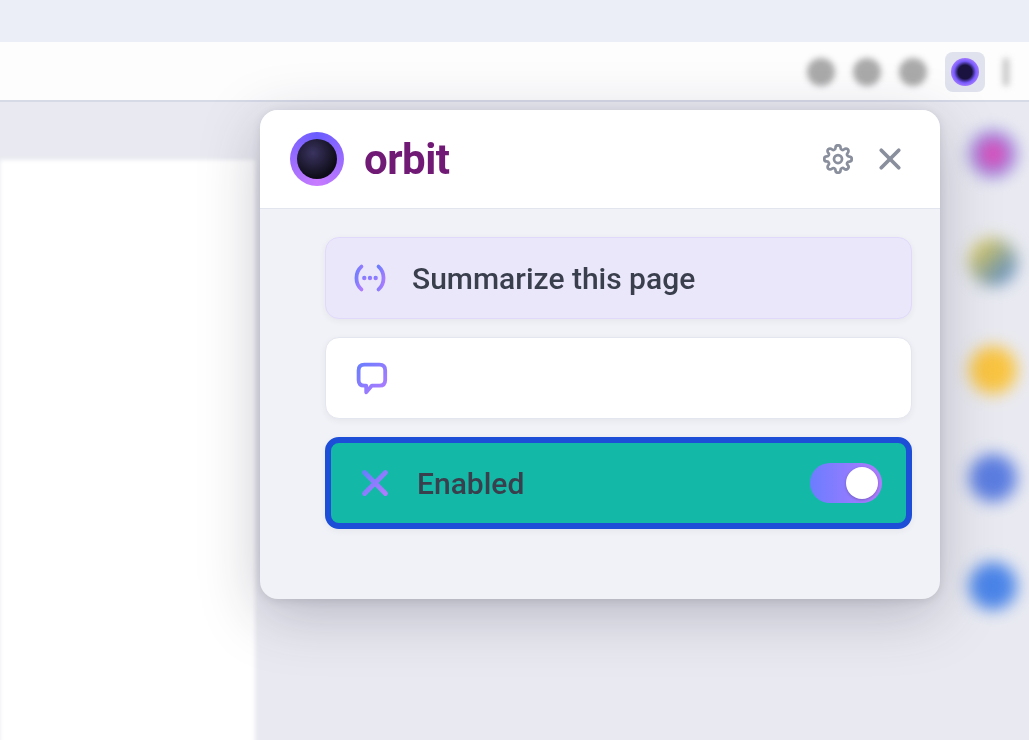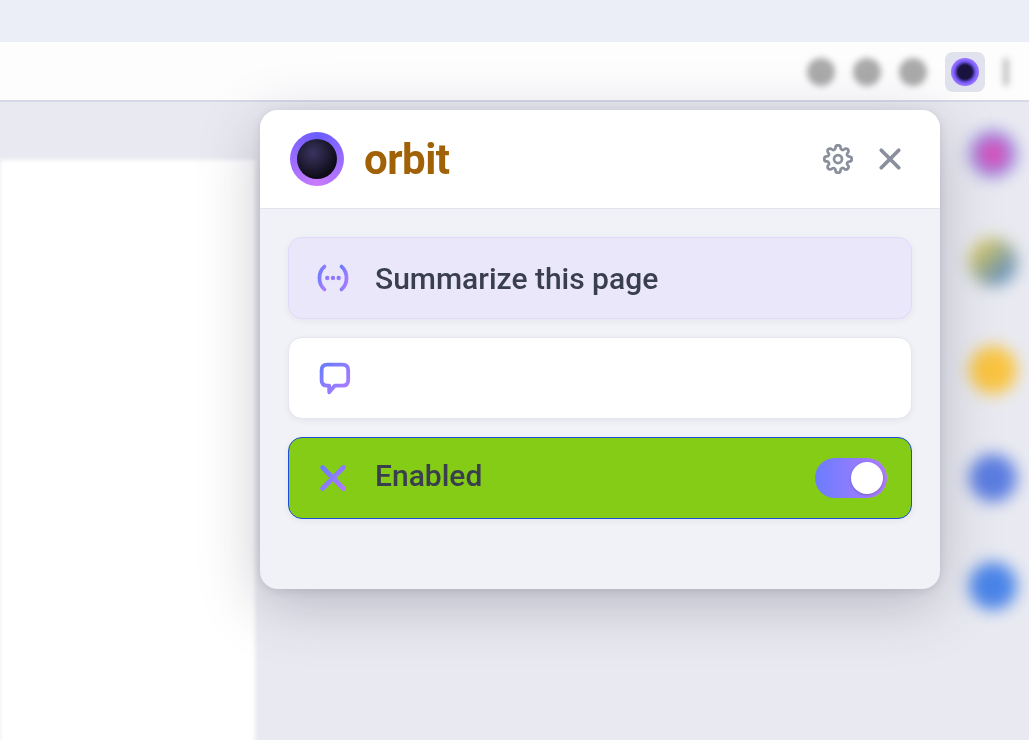--- a/index.html
+++ b/index.html
@@ -121,37 +121,37 @@
   }
   .logo-ring::after{
     content:"";
     width:40px;height:40px;border-radius:50%;
     background: radial-gradient(circle at 40% 35%, #3a3460, #0e0c18 70%);
   }
   .brand-name {
     margin-left: 20px;
     font-size: 42px;
     font-weight: 700;
-    color: #a16207;
+    color: #701a75;
     letter-spacing: -0.5px;
   }
   .hdr-spacer { flex:1; }
   .icon-btn {
     width: 40px;
     height: 40px;
     display:flex;align-items:center;justify-content:center;
     color:#8a8f9d;
     cursor:pointer;
     margin-left: 12px;
   }
   .icon-btn svg { width: 30px; height: 30px; }
 
   .popup-body {
     padding: 28px 28px 70px 28px;
-    display:flex;flex-direction:column;gap:18px;
+    display:flex;flex-direction:column;gap:18px;margin-left:37px;
   }
 
   .option-card {
     background:#ffffff;
     border-radius:14px;
     border:1px solid #e4e6ef;
     box-shadow: 0 2px 6px rgba(50,50,90,.06);
     display:flex;
     align-items:center;
     padding: 20px 24px;
@@ -168,26 +168,26 @@
   }
   .opt-label {
     margin-left: 22px;
     font-size: 30px;
     color:#3a3f4d;
     font-weight:500;
   }
   .opt-icon svg { width:38px;height:38px; }
 
   .toggle-row {
-    background:#84cc16;
+    background:#14b8a6;
     border-radius:14px;
-    border:1px solid #1d4ed8;
+    border:6px solid #1d4ed8;
     box-shadow: 0 2px 6px rgba(50,50,90,.06);
     display:flex;
-    align-items:flex-start;
+    align-items:center;
     padding: 20px 24px;
   }
   .toggle-row .opt-label { flex:1; }
   .toggle {
     width:72px;height:40px;border-radius:40px;
     background: linear-gradient(90deg,#6b7dff,#b07bff);
     position:relative;
     cursor:pointer;
   }
   .toggle-knob {

